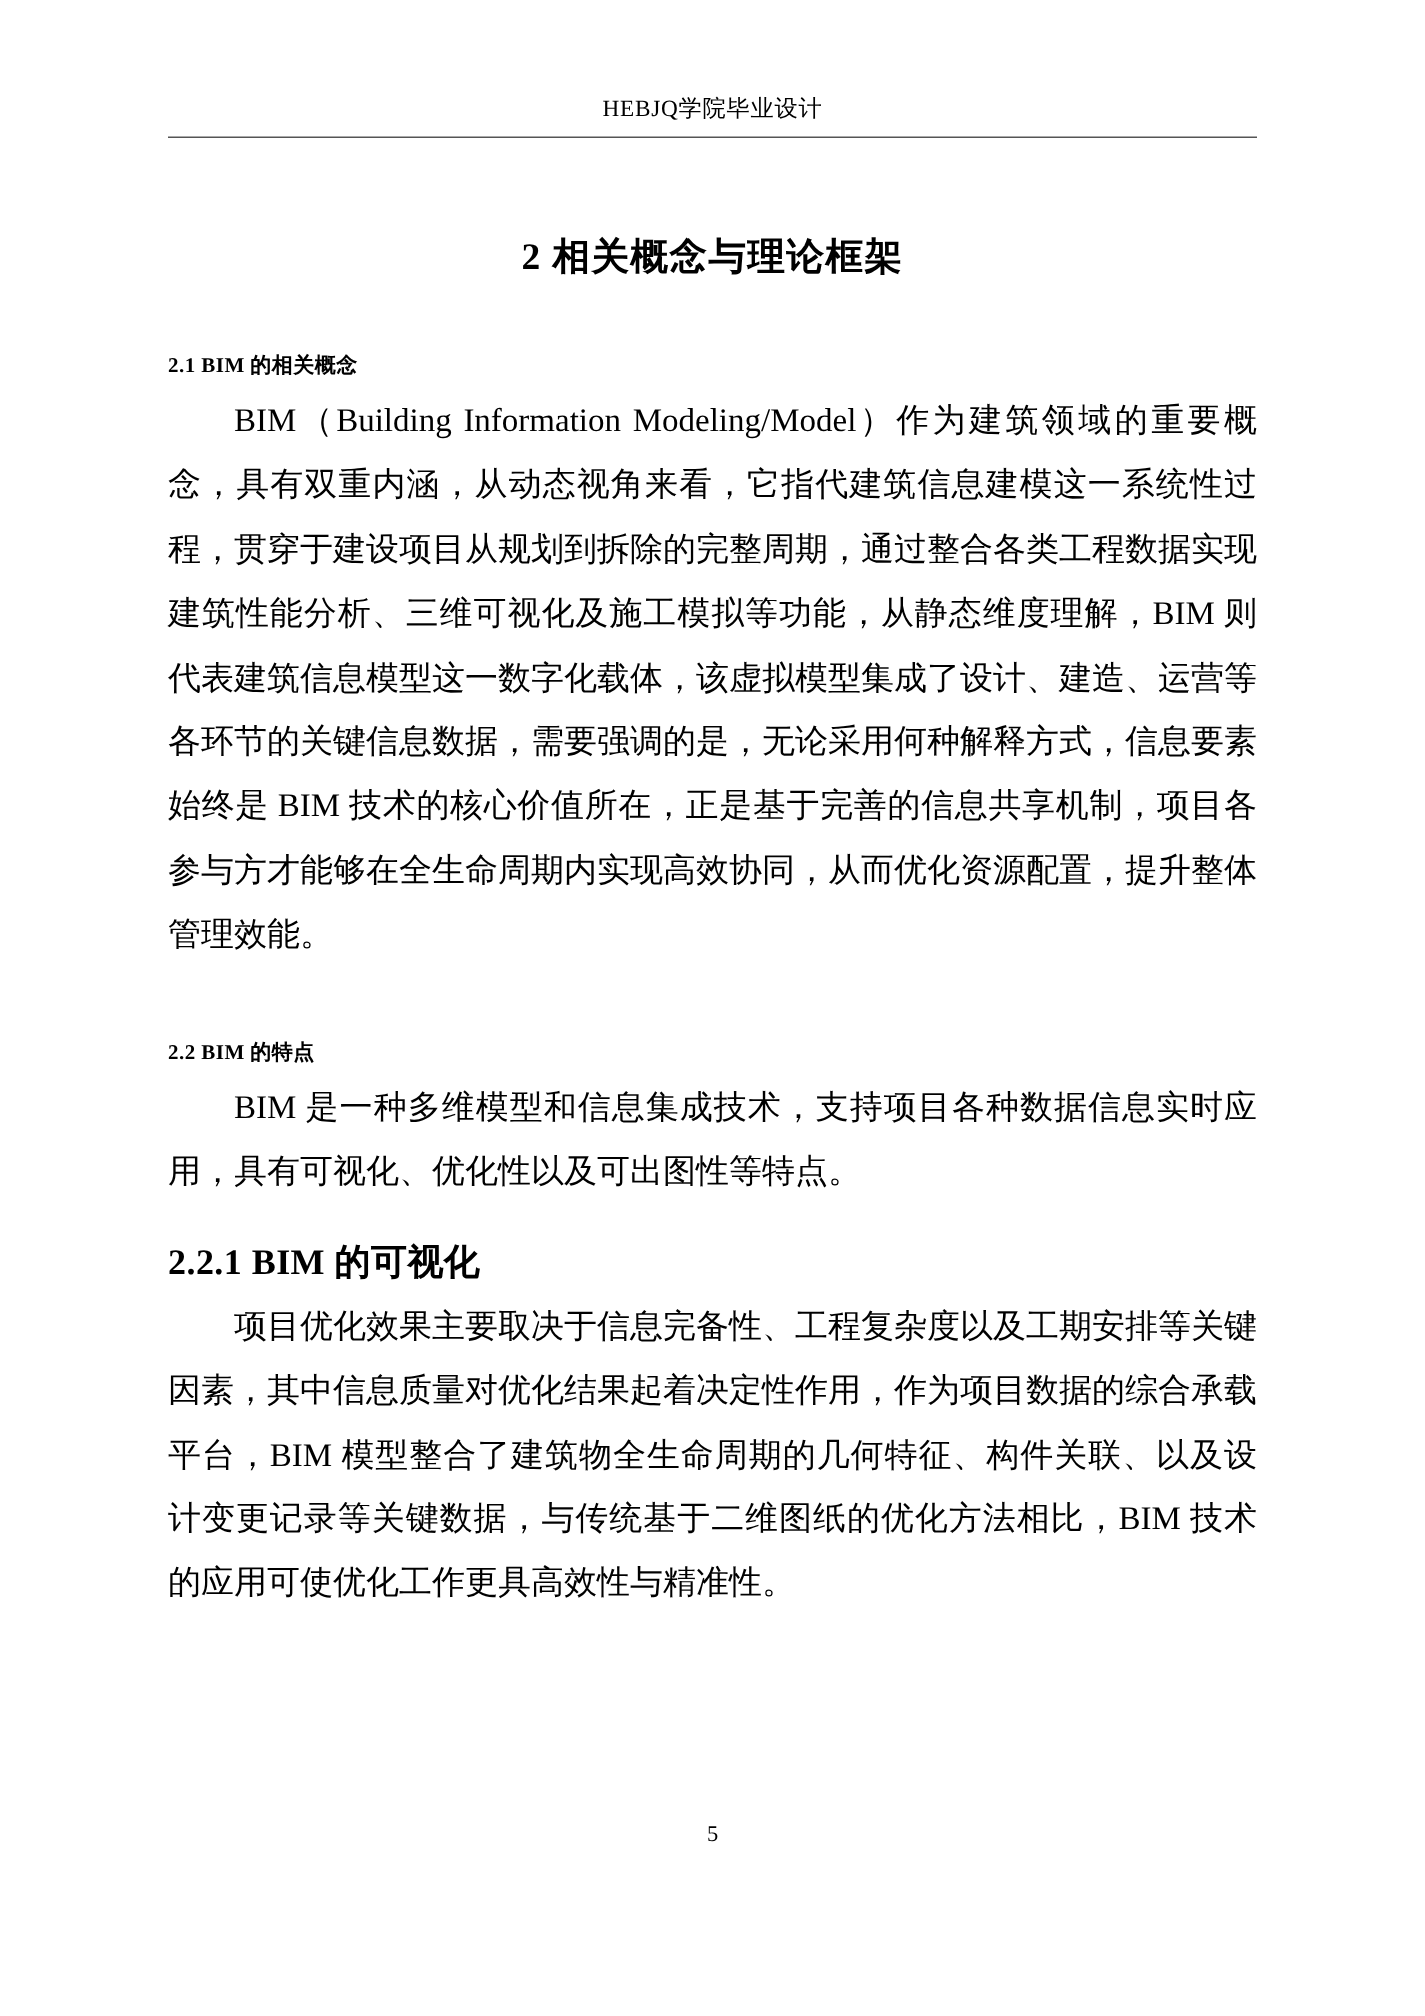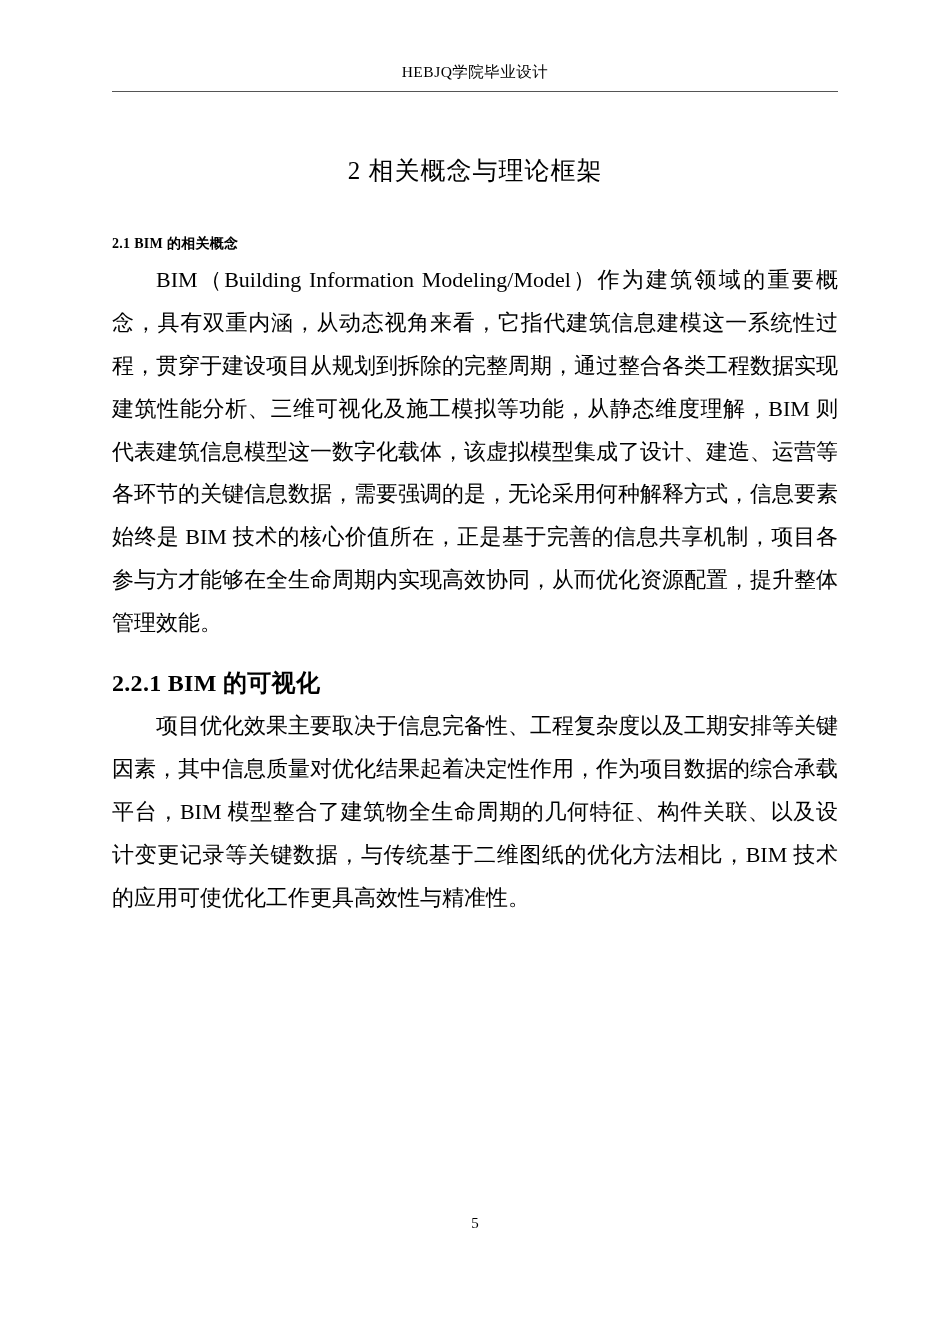--- a/index.html
+++ b/index.html
@@ -29,21 +29,21 @@
     padding-bottom: 8px;
   }
   .header-rule {
     border-bottom: 1px solid #555;
     margin: 0 0 0 0;
     height: 0;
   }
   .chapter-title {
     text-align: center;
     font-size: 25px;
-    font-weight: normal;
+    font-weight: bold;
     margin-top: 62px;
     margin-bottom: 10px;
     letter-spacing: 1px;
   }
   .h2 {
     font-size: 14px;
     font-weight: bold;
     margin-top: 48px;
     margin-bottom: 6px;
     letter-spacing: 0.3px;
@@ -78,20 +78,22 @@
 <div class="page">
 
   <div class="header">HEBJQ学院毕业设计</div>
   <div class="header-rule"></div>
 
   <h1 class="chapter-title">2 相关概念与理论框架</h1>
 
   <h2 class="h2">2.1 BIM 的相关概念</h2>
   <p class="body-text">BIM（Building Information Modeling/Model）作为建筑领域的重要概念，具有双重内涵，从动态视角来看，它指代建筑信息建模这一系统性过程，贯穿于建设项目从规划到拆除的完整周期，通过整合各类工程数据实现建筑性能分析、三维可视化及施工模拟等功能，从静态维度理解，BIM 则代表建筑信息模型这一数字化载体，该虚拟模型集成了设计、建造、运营等各环节的关键信息数据，需要强调的是，无论采用何种解释方式，信息要素始终是 BIM 技术的核心价值所在，正是基于完善的信息共享机制，项目各参与方才能够在全生命周期内实现高效协同，从而优化资源配置，提升整体管理效能。</p>
 
+  <h2 class="h2">2.2 BIM 的特点</h2>
+  <p class="body-text">BIM 是一种多维模型和信息集成技术，支持项目各种数据信息实时应用，具有可视化、优化性以及可出图性等特点。</p>
 
   <h3 class="h3">2.2.1 BIM 的可视化</h3>
 
   <p class="body-text">项目优化效果主要取决于信息完备性、工程复杂度以及工期安排等关键因素，其中信息质量对优化结果起着决定性作用，作为项目数据的综合承载平台，BIM 模型整合了建筑物全生命周期的几何特征、构件关联、以及设计变更记录等关键数据，与传统基于二维图纸的优化方法相比，BIM 技术的应用可使优化工作更具高效性与精准性。</p>
 
 
   <div class="page-number">5</div>
 </div>
 
 </body></html>

